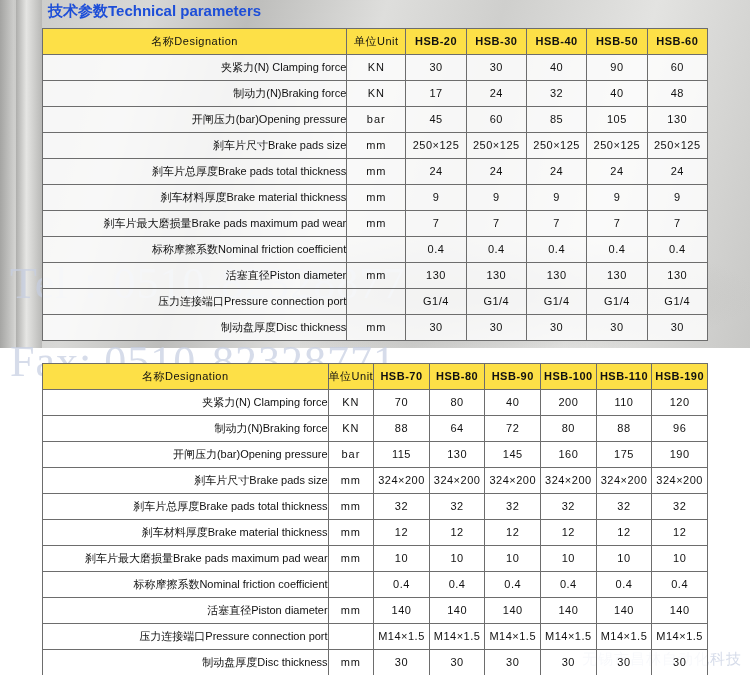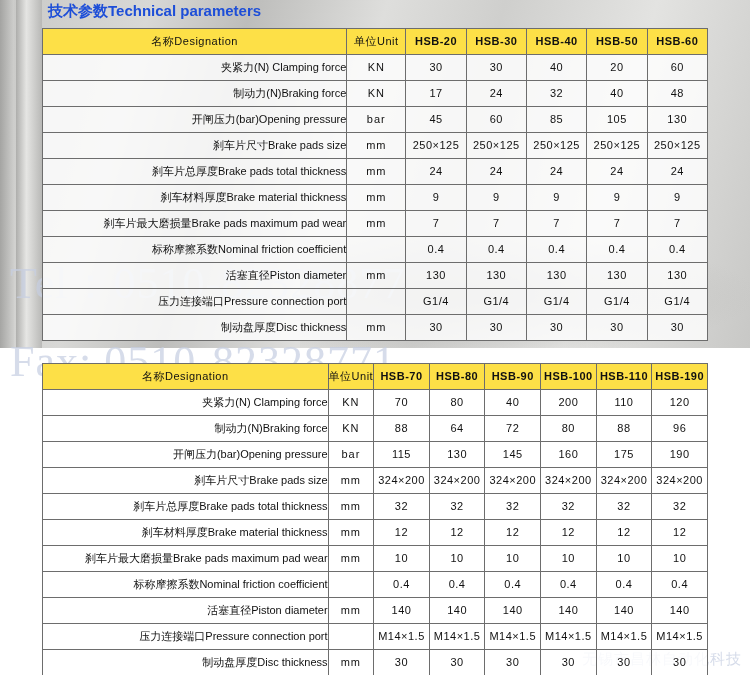--- a/index.html
+++ b/index.html
@@ -163,21 +163,21 @@
         <th class="model">HSB-60</th>
       </tr>
   </thead>
   <tbody>
       <tr>
         <td class="name">夹紧力(N) Clamping force</td>
         <td class="unit">KN</td>
         <td class="val">30</td>
         <td class="val">30</td>
         <td class="val">40</td>
-        <td class="val">20</td>
+        <td class="val">90</td>
         <td class="val">60</td>
       </tr>
       <tr>
         <td class="name">制动力(N)Braking force</td>
         <td class="unit">KN</td>
         <td class="val">17</td>
         <td class="val">24</td>
         <td class="val">32</td>
         <td class="val">40</td>
         <td class="val">48</td>

